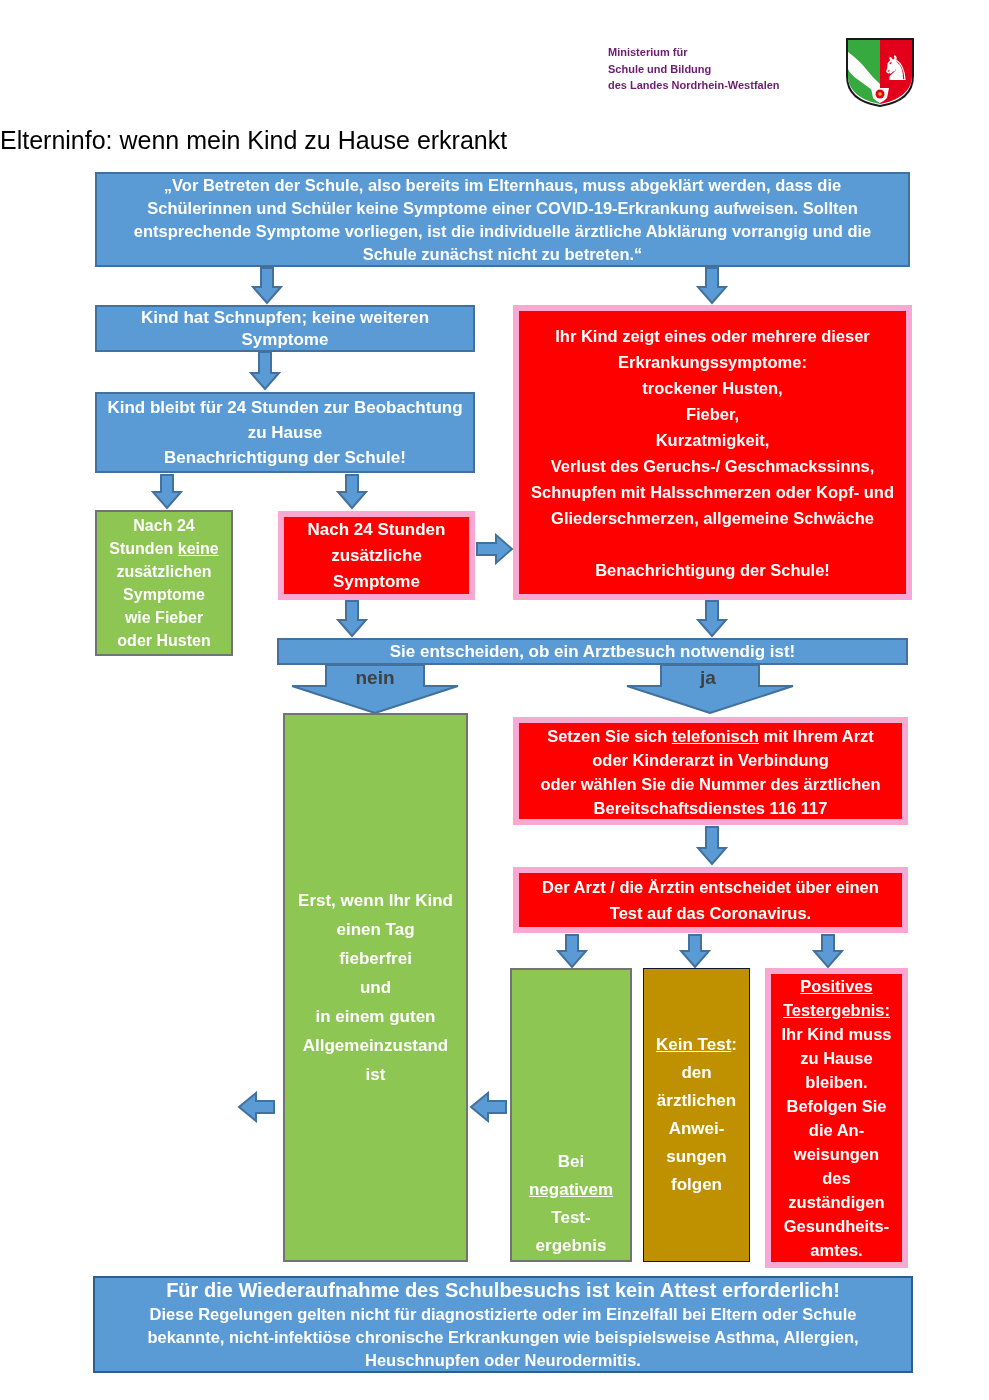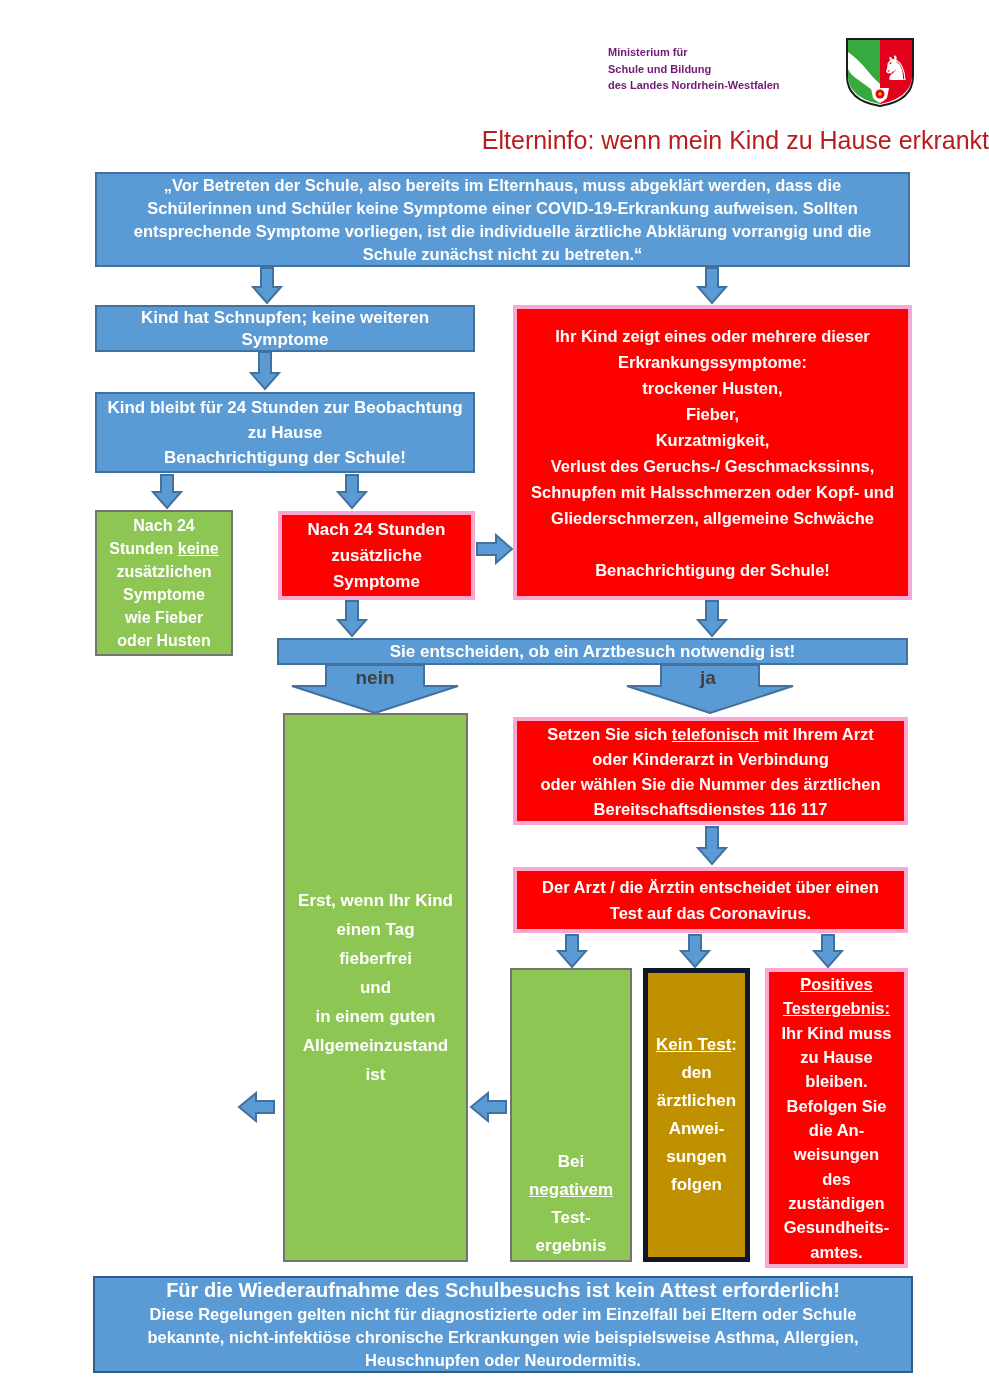--- a/index.html
+++ b/index.html
@@ -3,25 +3,25 @@
 <meta charset="utf-8">
 <style>
   html,body{margin:0;padding:0;background:#fff;}
   #page{position:relative;width:989px;height:1400px;background:#ffffff;overflow:hidden;
         font-family:"Liberation Sans",sans-serif;}
   .abs{position:absolute;box-sizing:border-box;}
   .box{position:absolute;box-sizing:border-box;display:flex;flex-direction:column;
        align-items:center;justify-content:center;text-align:center;color:#fff;font-weight:bold;
        white-space:pre-line;}
   .blue{background:#5b9bd5;border:2px solid #41719c;}
-  .red{background:#ff0000;border:4px solid #f9a8d4;}
+  .red{background:#ff0000;border:6px solid #f9a8d4;}
   .green{background:#8dc653;border:2px solid #737373;}
-  .gold{background:#bf9000;border:5px solid #0f172a;}
+  .gold{background:#bf9000;border:1px solid #0f172a;}
   .ministry{white-space:pre-line;color:#701a75;font-weight:bold;font-size:11px;line-height:16.5px;}
-  .title{width:989px;text-align:right;color:#b91c1c;font-size:25px;font-weight:400;letter-spacing:0;}
+  .title{width:989px;text-align:left;color:#000000;font-size:25px;font-weight:400;letter-spacing:0;}
   .arrow svg{display:block;}
   .lbl{position:absolute;color:#404040;font-weight:bold;font-size:19px;text-align:center;width:100px;}
   .rich div{min-height:1em;}
 </style>
 </head>
 <body>
 
 <div id="page">
 
   <div class="abs ministry" style="left:608px;top:44px;width:300px;">Ministerium für

